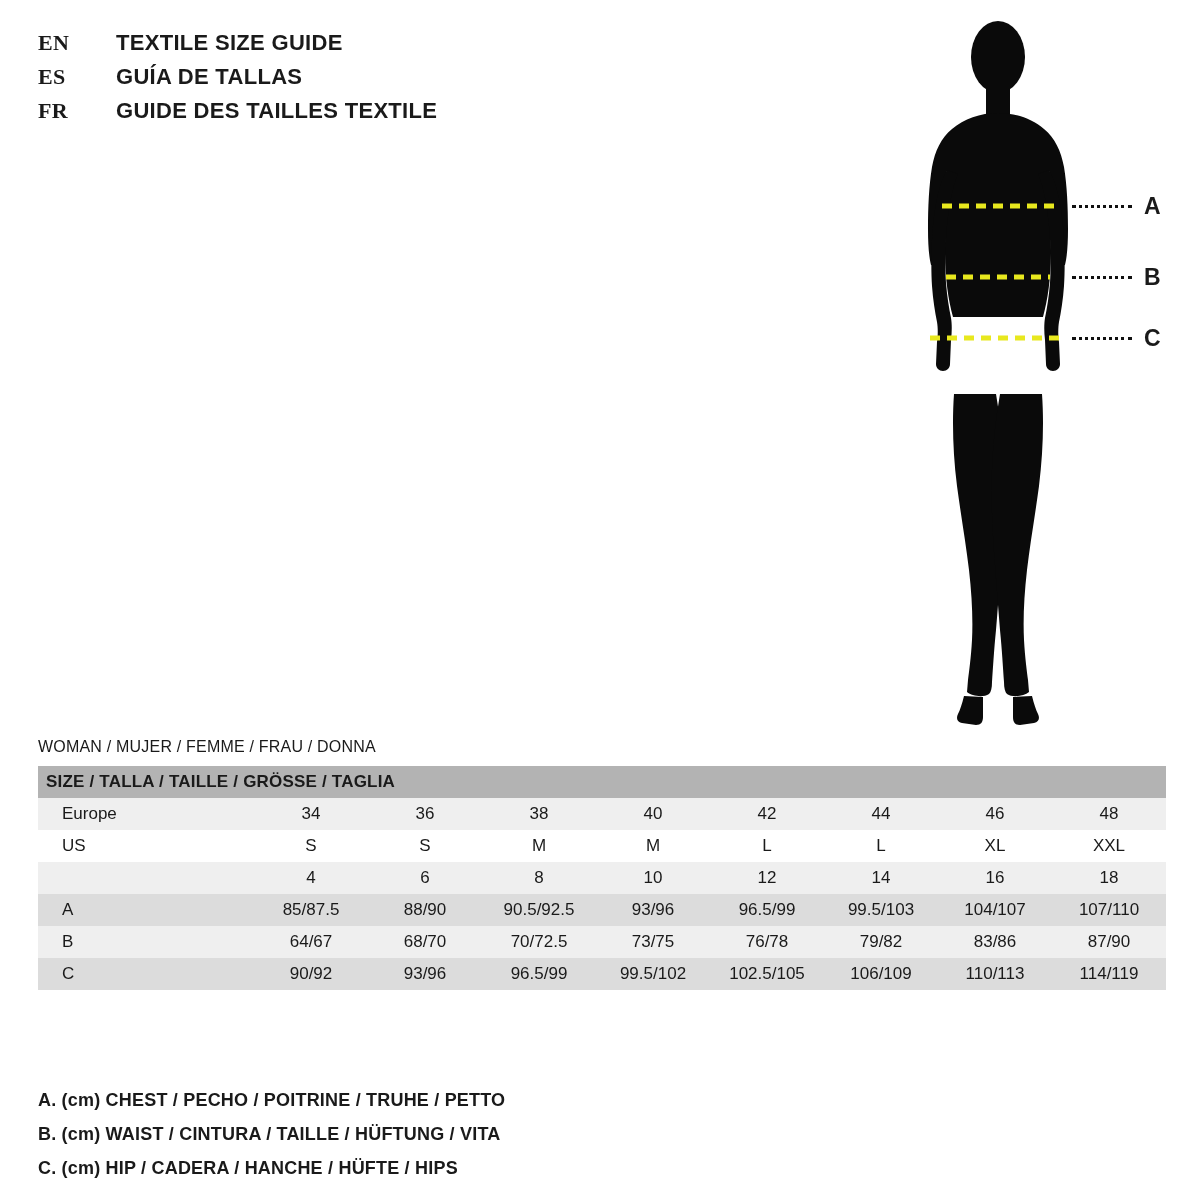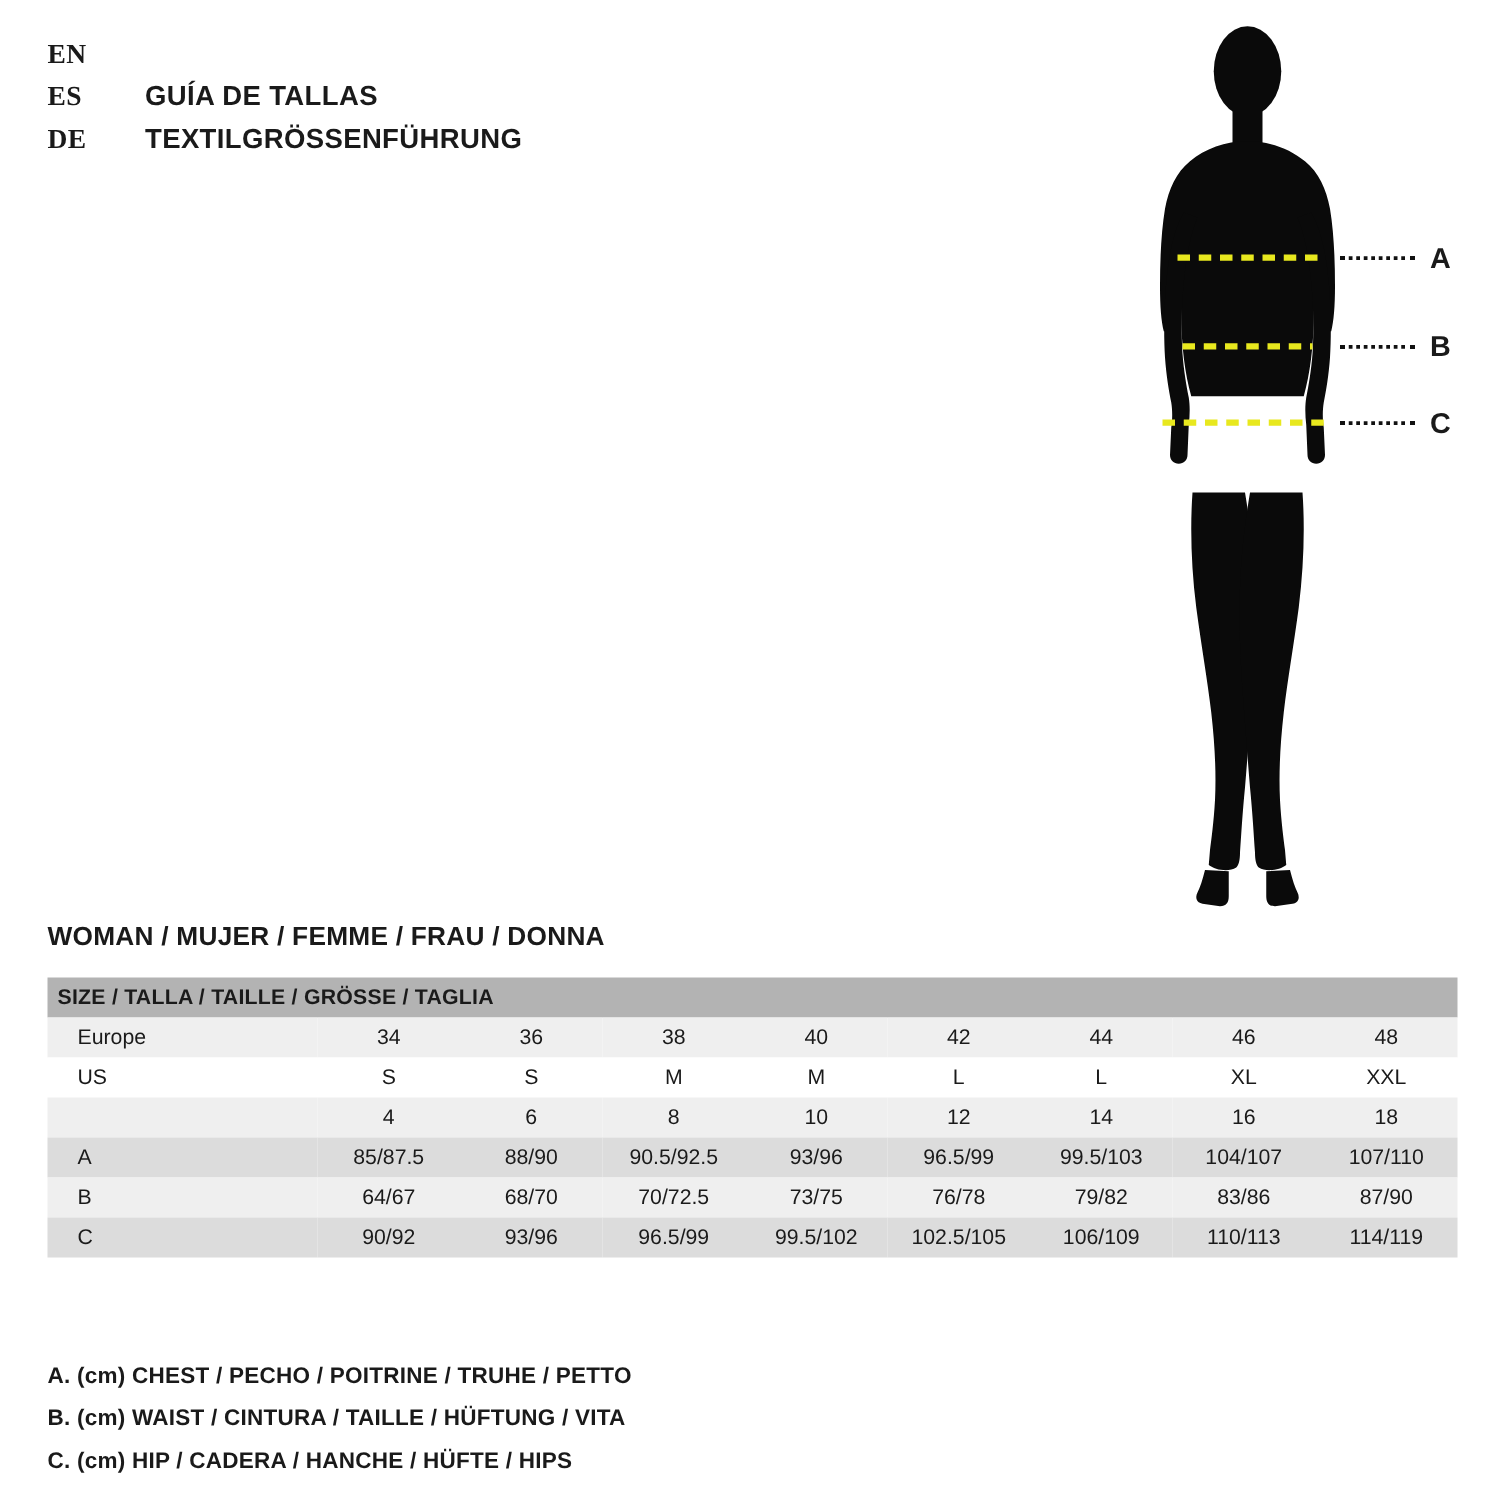--- a/index.html
+++ b/index.html
@@ -69,24 +69,24 @@
   }
 
   
   .table-section {
     position: absolute;
     left: 38px;
     top: 738px;
     width: 1128px;
   }
   .group-label {
-    font-size: 21px;
-    font-weight: bold;
+    font-size: 16px;
+    font-weight: normal;
     letter-spacing: 0.2px;
-    margin-bottom: 20px;
+    margin-bottom: 10px;
   }
   table.size-table {
     border-collapse: collapse;
     width: 1128px;
     table-layout: fixed;
   }
   table.size-table td, table.size-table th {
     font-size: 17px;
     padding: 6px 0 6px 0;
     height: 28px;
@@ -127,28 +127,29 @@
     margin-bottom: 13px;
     white-space: nowrap;
   }
 </style>
 </head>
 <body>
 
 <div class="title-block">
   <div class="title-row">
     <span class="title-lang">EN</span>
+    <span class="title-text">TEXTILE SIZE GUIDE</span>
   </div>
   <div class="title-row">
     <span class="title-lang">ES</span>
     <span class="title-text">GUÍA DE TALLAS</span>
   </div>
   <div class="title-row">
-    <span class="title-lang">DE</span>
-    <span class="title-text">TEXTILGRÖSSENFÜHRUNG</span>
+    <span class="title-lang">FR</span>
+    <span class="title-text">GUIDE DES TAILLES TEXTILE</span>
   </div>
 </div>
 
 <div class="figure-area">
   <svg class="figure-svg" width="340" height="740" viewBox="0 0 340 740">
 
     <g fill="#0a0a0a">
 
       <ellipse cx="148" cy="47" rx="27" ry="36"></ellipse>
 

